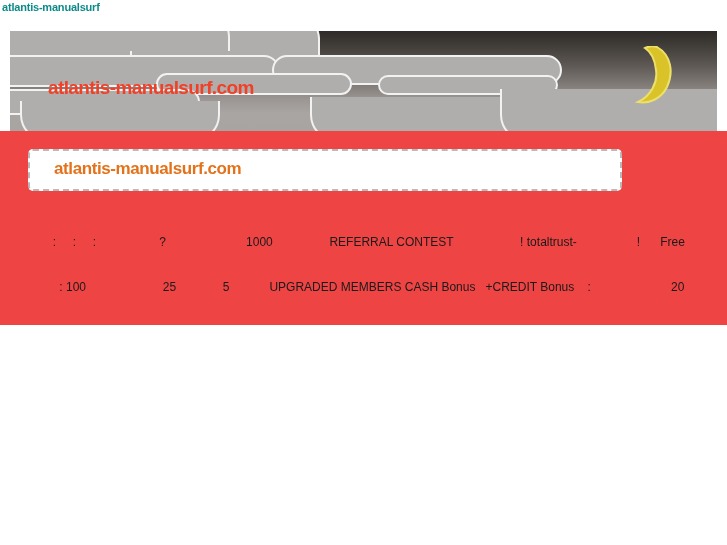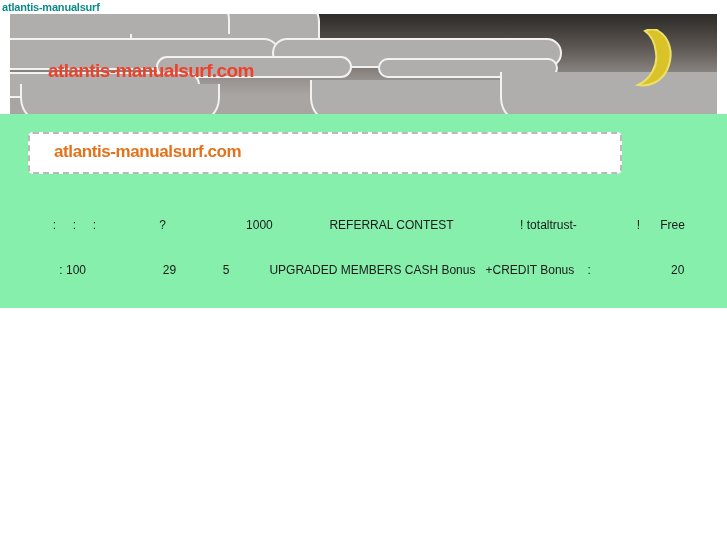--- a/index.html
+++ b/index.html
@@ -11,36 +11,36 @@
   body {
     width: 727px;
     height: 545px;
     font-family: "Liberation Sans", sans-serif;
     overflow: hidden;
     position: relative;
   }
 
   
   .title-strip {
-    height: 14px;
+    height: 31px;
     line-height: 14px;
     padding: 0 2px;
     font-size: 11px;
     font-weight: bold;
     color: #0e8a8a;
     letter-spacing: -0.2px;
     background: #ffffff;
     white-space: nowrap;
   }
 
   
   .page {
     position: relative;
     width: 727px;
-    background: #86efac;
+    background: #ef4444;
   }
 
   
   .banner-wrap {
     padding: 0 10px;
     background: #ffffff;
   }
   .banner {
     position: relative;
     width: 707px;
@@ -155,16 +155,16 @@
       </svg>
     </div>
   </div>
 
   <div class="dashed-box">
     <div class="inner-title">atlantis-manualsurf.com</div>
   </div>
 
   <div class="content">
     <div class="line">        :     :     :                   ?                        1000                 REFERRAL CONTEST                    ! totaltrust-                  !      Free</div>
-    <div class="line">          : 100                       29              5            UPGRADED MEMBERS CASH Bonus   +CREDIT Bonus    :                        20</div>
+    <div class="line">          : 100                       25              5            UPGRADED MEMBERS CASH Bonus   +CREDIT Bonus    :                        20</div>
   </div>
 
 </div>
 
 </body></html>

